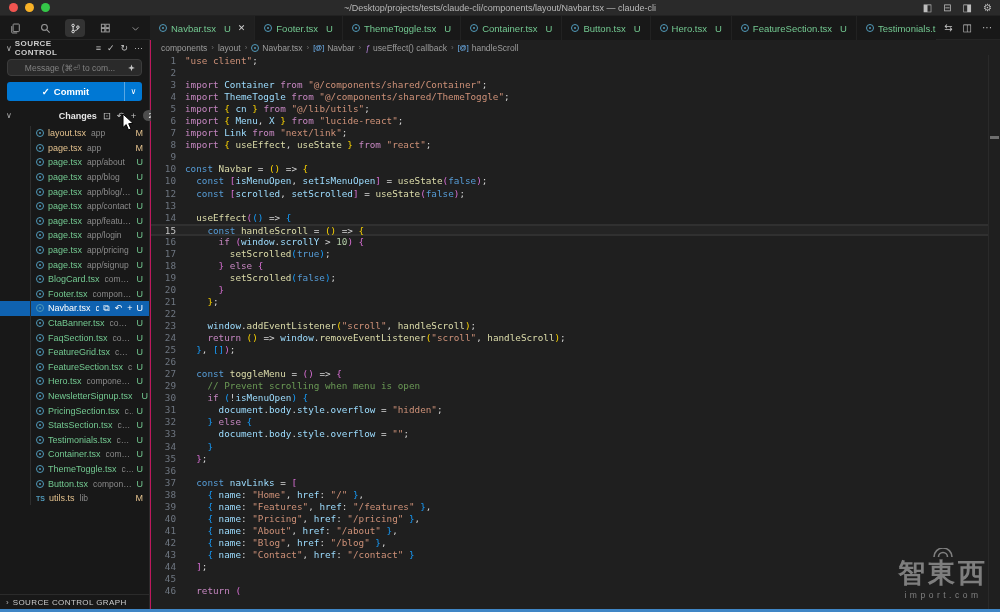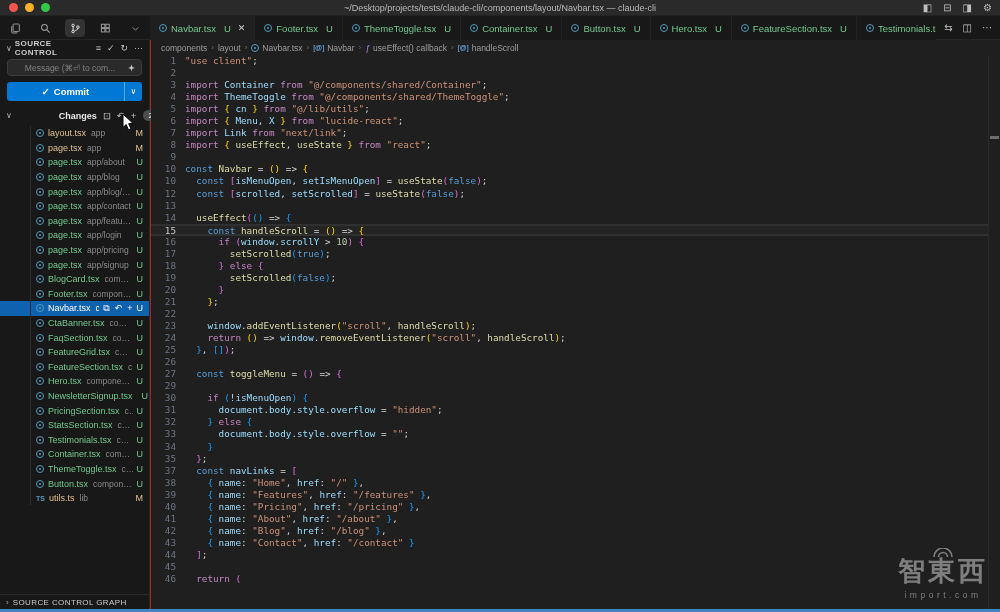--- a/index.html
+++ b/index.html
@@ -1,18 +1,18 @@
 <!DOCTYPE html>
 <html><head>
 <meta charset="utf-8">
 <style>
   * { margin:0; padding:0; box-sizing:border-box; }
   html,body { width:1000px; height:612px; overflow:hidden; background:#1f1f1f;
               font-family:"Liberation Sans", sans-serif; }
-  .window { position:relative; width:1000px; height:612px; background:#b91c1c; }
+  .window { position:relative; width:1000px; height:612px; background:#be185d; }
 
   
   .titlebar { position:absolute; left:0; top:0; width:1000px; height:16px;
               background:#2a2a2a; border-bottom:1px solid #222; display:flex; align-items:center; }
   .traffic { display:flex; gap:7px; margin-left:9px; }
   .tl { width:9px; height:9px; border-radius:50%; }
   .tl.red{background:#f05550;} .tl.yellow{background:#f8b227;} .tl.green{background:#34c648;}
   .win-title { position:absolute; left:0; right:0; text-align:center; color:#b8b8b8;
                font-size:9px; pointer-events:none; }
   .tb-icons { position:absolute; right:8px; top:0; height:16px; display:flex; gap:11px; align-items:center; }
@@ -100,21 +100,21 @@
 
   .tok-kw{color:#c586c0;} .tok-kc{color:#569cd6;} .tok-fn{color:#dcdcaa;} .tok-vr{color:#9cdcfe;}
   .tok-st{color:#ce9178;} .tok-nm{color:#b5cea8;} .tok-cm{color:#6a9955;} .tok-pn{color:#d4d4d4;}
   .tok-b1{color:#ffd700;} .tok-b2{color:#da70d6;} .tok-b3{color:#179fff;} .tok-tx{color:#cccccc;}
 
   .scrollgutter { position:absolute; right:0; top:15px; width:12px; bottom:0; border-left:1px solid #2a2a2a; }
   .scrollmark { position:absolute; right:1px; top:81px; width:9px; height:3px; background:#6e6e6e; }
 
   
   .watermark { position:absolute; right:12px; bottom:12px; text-align:center; opacity:.62; }
-  .wm-logo { color:#b9b9b9; font-size:27px; font-weight:bold; letter-spacing:3px; line-height:30px;font-family:Liberation Mono, monospace; }
+  .wm-logo { color:#b9b9b9; font-size:27px; font-weight:bold; letter-spacing:3px; line-height:30px; }
   .wm-sub { color:#b9b9b9; font-size:8.5px; letter-spacing:3.5px; margin-top:2px; }
 
   .status-strip { position:absolute; left:0; bottom:0; width:1000px; height:3px; background:#3f86c6; }
 
   .cursor { position:absolute; left:122px; top:113px; z-index:50; }
 </style>
 </head>
 <body>
 
 <div class="window">
@@ -555,20 +555,21 @@
         <div class="code-line">
           <span class="ln">26</span>
           <pre></pre>
         </div>
         <div class="code-line">
           <span class="ln">27</span>
           <pre><span class="tok-tx">  </span><span class="tok-kc">const </span><span class="tok-fn">toggleMenu</span><span class="tok-pn"> = </span><span class="tok-b2">()</span><span class="tok-pn"> =&gt; </span><span class="tok-b2">{</span></pre>
         </div>
         <div class="code-line">
           <span class="ln">29</span>
+          <pre><span class="tok-tx">    </span><span class="tok-cm">// Prevent scrolling when menu is open</span></pre>
         </div>
         <div class="code-line">
           <span class="ln">30</span>
           <pre><span class="tok-tx">    </span><span class="tok-kw">if </span><span class="tok-b3">(</span><span class="tok-pn">!</span><span class="tok-vr">isMenuOpen</span><span class="tok-b3">)</span><span class="tok-pn"> </span><span class="tok-b3">{</span></pre>
         </div>
         <div class="code-line">
           <span class="ln">31</span>
           <pre><span class="tok-tx">      </span><span class="tok-vr">document</span><span class="tok-pn">.</span><span class="tok-vr">body</span><span class="tok-pn">.</span><span class="tok-vr">style</span><span class="tok-pn">.</span><span class="tok-vr">overflow</span><span class="tok-pn"> = </span><span class="tok-st">"hidden"</span><span class="tok-pn">;</span></pre>
         </div>
         <div class="code-line">
@@ -579,20 +580,24 @@
           <span class="ln">33</span>
           <pre><span class="tok-tx">      </span><span class="tok-vr">document</span><span class="tok-pn">.</span><span class="tok-vr">body</span><span class="tok-pn">.</span><span class="tok-vr">style</span><span class="tok-pn">.</span><span class="tok-vr">overflow</span><span class="tok-pn"> = </span><span class="tok-st">""</span><span class="tok-pn">;</span></pre>
         </div>
         <div class="code-line">
           <span class="ln">34</span>
           <pre><span class="tok-tx">    </span><span class="tok-b3">}</span></pre>
         </div>
         <div class="code-line">
           <span class="ln">35</span>
           <pre><span class="tok-tx">  </span><span class="tok-b2">}</span><span class="tok-pn">;</span></pre>
+        </div>
+        <div class="code-line">
+          <span class="ln">36</span>
+          <pre></pre>
         </div>
         <div class="code-line">
           <span class="ln">37</span>
           <pre><span class="tok-tx">  </span><span class="tok-kc">const </span><span class="tok-vr">navLinks</span><span class="tok-pn"> = </span><span class="tok-b2">[</span></pre>
         </div>
         <div class="code-line">
           <span class="ln">38</span>
           <pre><span class="tok-tx">    </span><span class="tok-b3">{ </span><span class="tok-vr">name</span><span class="tok-pn">: </span><span class="tok-st">"Home"</span><span class="tok-pn">, </span><span class="tok-vr">href</span><span class="tok-pn">: </span><span class="tok-st">"/"</span><span class="tok-b3"> }</span><span class="tok-pn">,</span></pre>
         </div>
         <div class="code-line">

